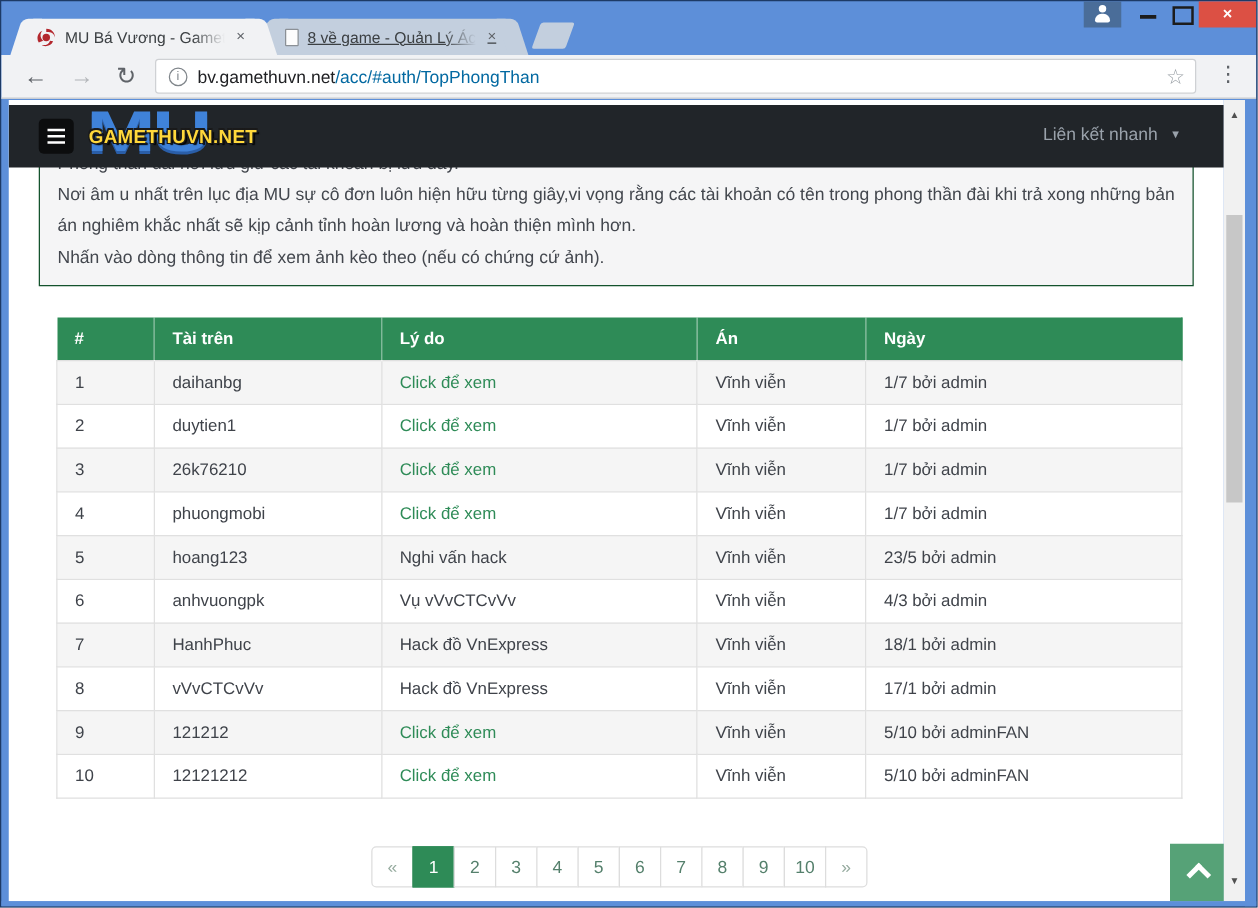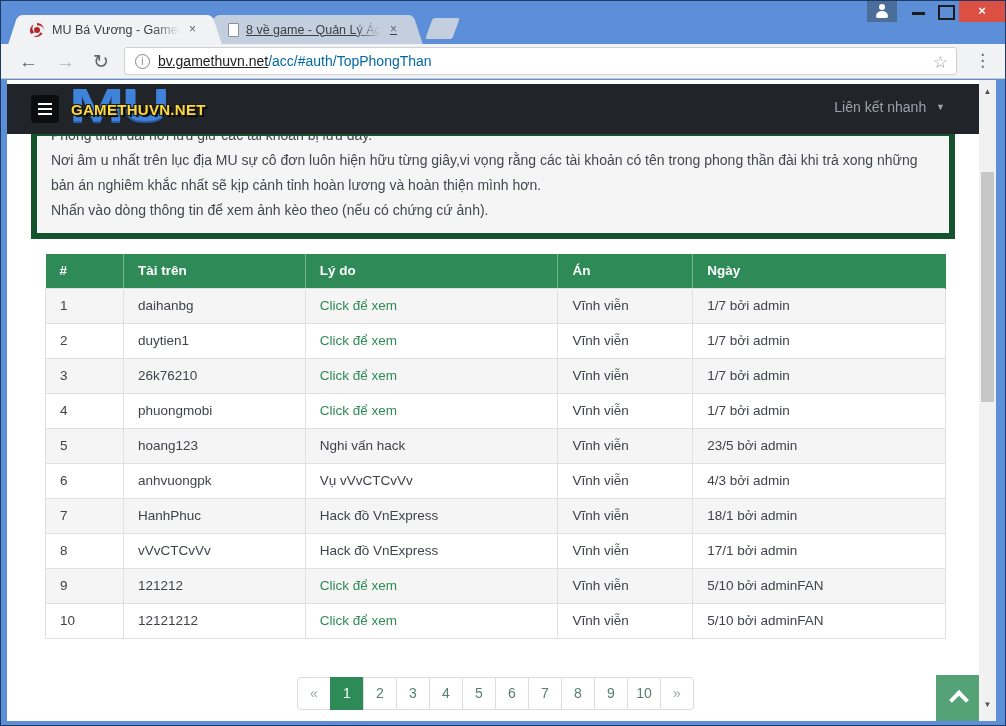--- a/index.html
+++ b/index.html
@@ -67,21 +67,21 @@
   .nav-fwd { color:#b4b7ba; }
   .omnibox {
     position:relative; flex:1; height:28px; margin:0 12px 0 6px; margin-right:48px;
     background:#fff; border:1px solid #cfd1d4; border-radius:3px;
     display:flex; align-items:center; padding:0 30px 0 10px;
     font-size:14px; white-space:nowrap; overflow:hidden;
   }
   .info-ic { width:15px; height:15px; border:1px solid #80868b; border-radius:50%;
     color:#80868b; font-size:10px; line-height:13px; text-align:center; flex:0 0 auto;
     margin-right:8px; font-style:normal; }
-  .url-host { color:#202124;text-decoration:underline; }
+  .url-host { color:#202124; }
   .url-path { color:#0369a1; }
   .star-ic { position:absolute; right:8px; top:4px; font-size:17px; color:#9aa0a6; }
   .dots-ic { position:absolute; right:14px; top:49px; font-size:17px; color:#5f6368; z-index:5; }
 
   
   .viewport {
     position:absolute; top:79px; left:6px; width:972px; height:641px;
     background:#fff; overflow:hidden;
   }
   .vscroll {
@@ -112,21 +112,21 @@
     text-shadow:0 2px 0 #2a5ea8; }
   .logo-txt { position:absolute; top:17px; left:2px; font-size:15px; font-weight:700;
     color:#ffd83b; letter-spacing:.3px;
     text-shadow:-1px -1px 0 #1a1a1a, 1px -1px 0 #1a1a1a, -1px 1px 0 #1a1a1a, 1px 1px 0 #1a1a1a, 2px 2px 1px #000; }
   .quicklinks { position:absolute; right:34px; top:15px; font-size:14px; color:#9aa2ab; }
   .quicklinks .caret { font-size:9px; margin-left:6px; vertical-align:2px; }
 
   
   .intro {
     position:absolute; top:50px; left:24px; width:924px;
-    background:#f5f5f6; border:6px solid #14532d;
+    background:#f5f5f6; border:1px solid #14532d;
     padding:0 14px 10px; overflow:hidden;
     font-size:14px; line-height:25px; color:#43474e; z-index:1;
   }
   .intro .clip-line { margin-top:-13px; }
 
   
   .bantable { position:absolute; top:174px; left:38px; width:901px;
     border-collapse:collapse; font-size:13.5px; color:#3f434a; }
   .bantable th {
     background:#2e8b57; color:#fff; font-weight:700; text-align:left;

